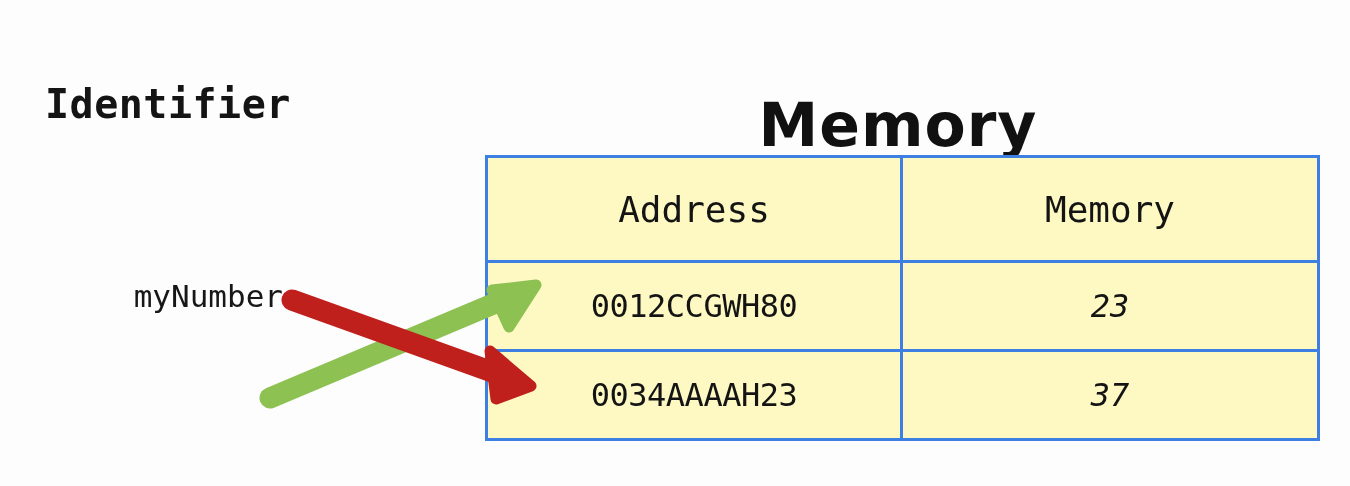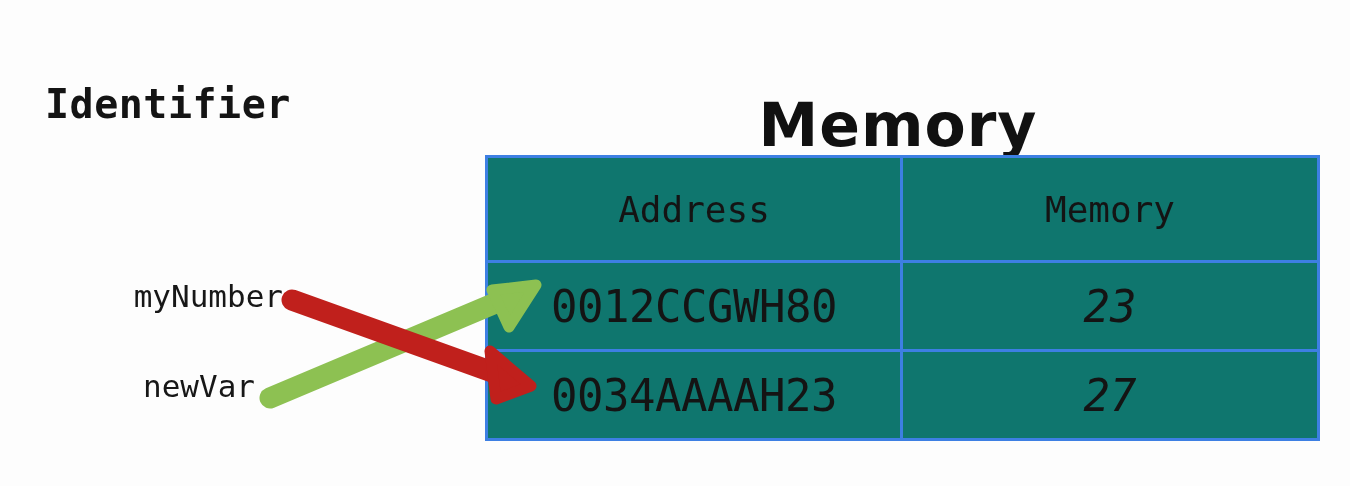--- a/index.html
+++ b/index.html
@@ -75,34 +75,34 @@
     width: 826px;
     border-collapse: collapse;
     table-layout: fixed;
   }
   .mem-table td {
     border: 3px solid #3d7fe3;
     text-align: center;
     vertical-align: middle;
     font-family: "DejaVu Sans Mono", "Liberation Mono", monospace;
     color: #141414;
-    background: #0f766e;
+    background: #fef9c3;
     padding: 0;
   }
   .mem-table .col-addr { width: 412px; }
   .mem-table .col-val  { width: 414px; }
 
   .mem-table tr.head-row td {
     height: 102px;
     font-size: 36px;
     font-weight: 400;
   }
   .mem-table tr.data-row td {
     height: 86px;
-    font-size: 44px;
+    font-size: 32px;
     font-weight: 400;
     letter-spacing: -0.5px;
   }
   .mem-table tr.data-row td.cell-value {
     letter-spacing: 0;
     font-style: italic;
   }
 
   
   .arrow-layer {
@@ -118,36 +118,35 @@
 <body>
 
 <div id="canvas" style="background: rgb(253, 253, 253);">
 
   <div class="identifier-title">Identifier</div>
 
   <div class="memory-title">Memory</div>
 
   <div class="ident-col">
     <div class="ident-label row0">myNumber</div>
-    <div class="ident-label row1">newVar</div>
   </div>
 
   <table class="mem-table">
     <tbody>
       <tr class="head-row">
         <td class="col-addr" style="border-color: rgb(61, 127, 227);">Address</td>
         <td class="col-val" style="border-color: rgb(61, 127, 227);">Memory</td>
       </tr>
       <tr class="data-row">
         <td class="col-addr cell-address" style="border-color: rgb(61, 127, 227);">0012CCGWH80</td>
         <td class="col-val cell-value" style="border-color: rgb(61, 127, 227);">23</td>
       </tr>
       <tr class="data-row">
         <td class="col-addr cell-address" style="border-color: rgb(61, 127, 227);">0034AAAAH23</td>
-        <td class="col-val cell-value" style="border-color: rgb(61, 127, 227);">27</td>
+        <td class="col-val cell-value" style="border-color: rgb(61, 127, 227);">37</td>
       </tr>
     </tbody>
   </table>
 
   <svg class="arrow-layer" viewBox="0 0 1350 486" width="1350" height="486">
 
     <g>
       <line x1="270" y1="398" x2="505" y2="299" stroke="#8dc152" stroke-width="21" stroke-linecap="round"></line>
       <polygon points="536,285 492,290 509,327" fill="#8dc152" stroke="#8dc152" stroke-width="11" stroke-linejoin="round"></polygon>
     </g>

